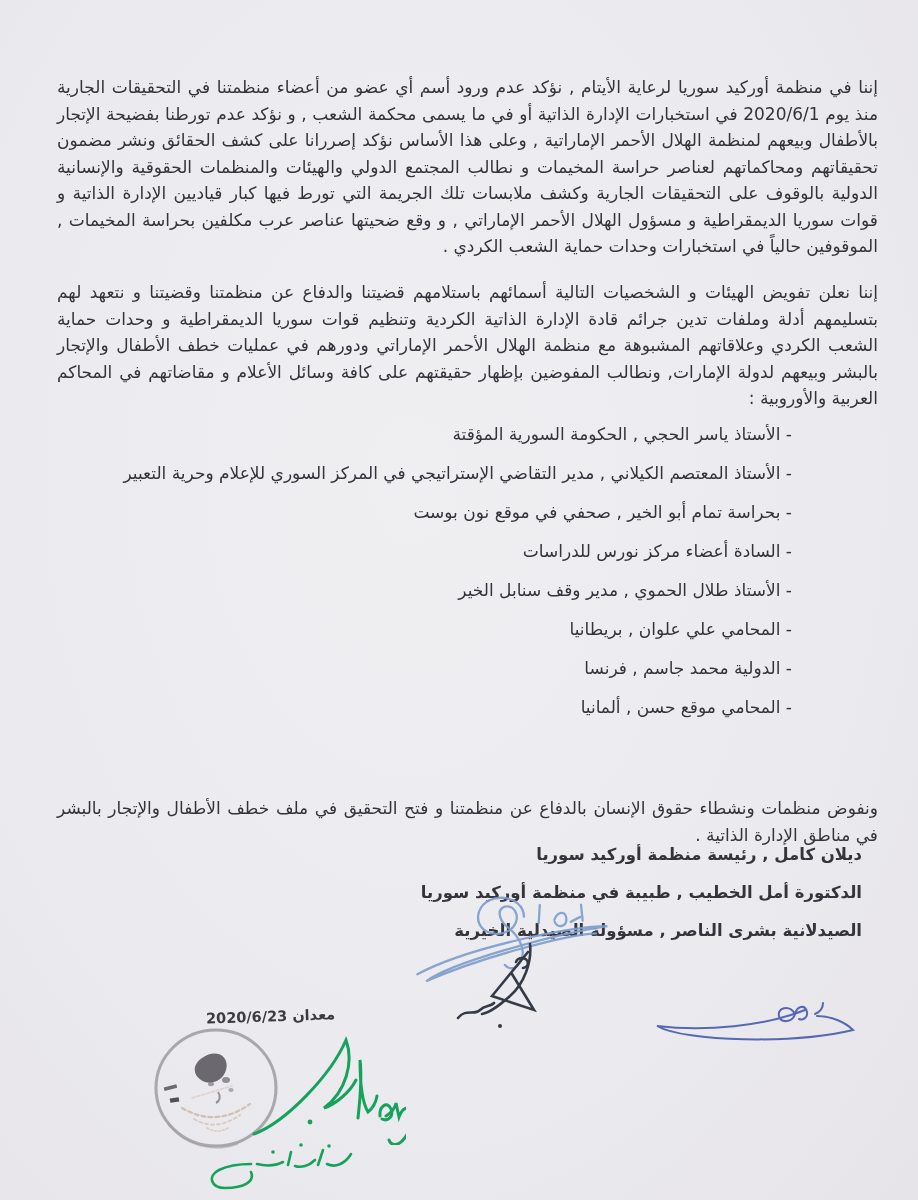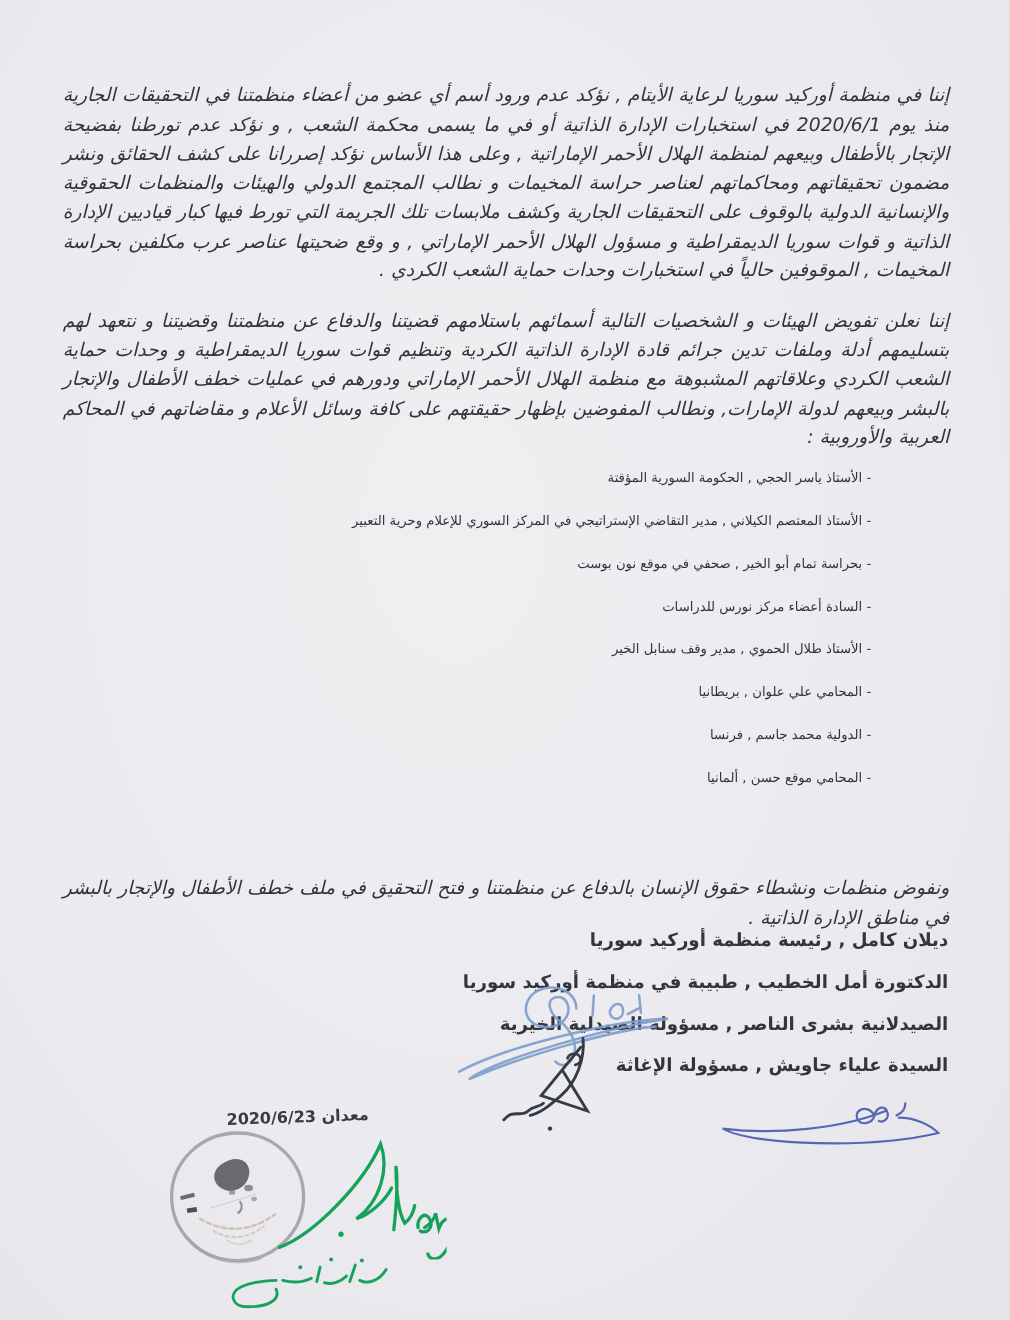--- a/index.html
+++ b/index.html
@@ -13,35 +13,34 @@
     width:918px;height:1200px;
     margin:0 auto;
     background:#edecef;
     background:radial-gradient(ellipse at 45% 40%, #efeef1 0%, #ebeaee 60%, #e6e4e9 100%);
     overflow:hidden;
     direction:rtl;
     color:#34333b;
   }
   .para{
     position:absolute;
-    right:55px;left:57px;
+    right:40px;left:57px;
     font-size:17px;
     line-height:26.5px;
     text-align:justify;
     color:#34333b;
     letter-spacing:0;
-    font-style:italic;
   }
   #para1{top:57px;}
   #para2{top:262px;}
   #closing{top:778px;}
   .delegates{
     position:absolute;
     top:421px;right:126px;left:44px;
-    font-size:12px;color:#34333b;
+    font-size:17px;color:#34333b;
   }
   .delegates .item{
     line-height:26px;
     margin-bottom:13px;
     text-align:right;
     white-space:normal;
   }
   .names{
     position:absolute;
     top:842px;right:56px;left:300px;
@@ -93,21 +92,20 @@
     <div class="item">- الدولية محمد جاسم , فرنسا</div>
     <div class="item">- المحامي موقع حسن , ألمانيا</div>
   </div>
 
   <p id="closing" class="para">ونفوض منظمات ونشطاء حقوق الإنسان بالدفاع عن منظمتنا و فتح التحقيق في ملف خطف الأطفال والإتجار بالبشر في مناطق الإدارة الذاتية .</p>
 
   <div class="names">
     <div class="name-line">ديلان كامل , رئيسة منظمة أوركيد سوريا</div>
     <div class="name-line">الدكتورة أمل الخطيب , طبيبة في منظمة أوركيد سوريا</div>
     <div class="name-line">الصيدلانية بشرى الناصر , مسؤولة الصيدلية الخيرية</div>
-    <div class="name-line">السيدة علياء جاويش , مسؤولة الإغاثة</div>
   </div>
 
   <div id="sig1" class="sig">
     <svg width="210" height="115" viewBox="0 0 210 115" fill="none">
       <g stroke="#7c9dcb" stroke-width="2.3" stroke-linecap="round" opacity="0.9" transform="rotate(-6 105 57)">
         <path d="M 118,38 c 2,-22 -34,-30 -44,-10 c -8,17 12,30 28,22 c 14,-7 10,-26 -2,-24 c -9,2 -7,14 2,22 c 7,7 16,22 8,34 c -4,7 -12,8 -16,2"></path>
         <path d="M 6,84 C 60,62 170,52 200,56 C 150,58 40,76 14,92 C 70,74 160,60 188,62"></path>
         <path d="M 148,44 c 4,-8 12,-8 12,0 c 0,8 -10,10 -12,2 m 16,2 l 10,-4 m 2,-12 l 0,16"></path>
         <path d="M 135,28 l -3,18"></path>
       </g>

